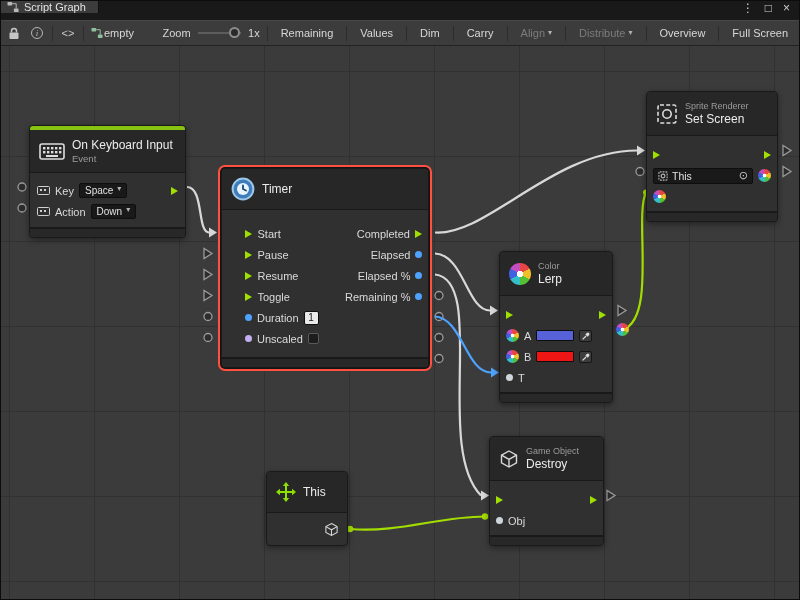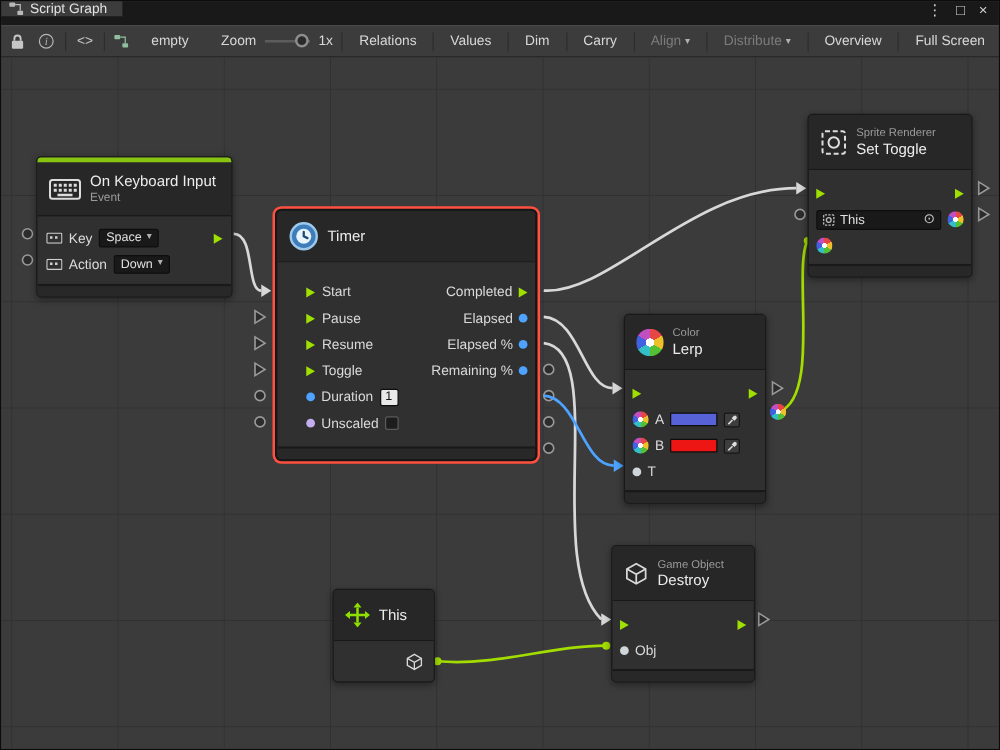--- a/index.html
+++ b/index.html
@@ -8,21 +8,21 @@
   
   .titlebar{flex:0 0 19px;height:19px;background:#191919;display:flex;align-items:flex-start}
   .tab{display:flex;align-items:center;gap:5px;padding:0 12px 0 6px;background:#3c3c3c;color:#e3e3e3;font-size:11px;border-right:1px solid #101010}
   .tb-controls{margin-left:auto;display:flex;align-items:center;gap:11px;padding-right:9px;color:#cfcfcf;font-size:12px}
   
   .toolbar{flex:0 0 26px;height:26px;background:#3c3c3c;border-top:1px solid #474747;border-bottom:1px solid #232323;display:flex;align-items:center;padding:0 5px;color:#d8d8d8;font-size:11px;gap:7px}
   .tb-sep{width:1px;height:15px;background:#2c2c2c;flex:0 0 1px}
   .tbicon{display:flex;align-items:center;justify-content:center;min-width:16px}
   .info-circle{width:12px;height:12px;border-radius:50%;border:1px solid #b5b5b5;color:#b5b5b5;font-size:9px;display:flex;align-items:center;justify-content:center;font-style:italic;font-family:"Liberation Serif",serif}
   .code{font-size:11px;letter-spacing:0;color:#c9c9c9}
-  .graphname{display:flex;align-items:flex-start;gap:18px}
+  .graphname{display:flex;align-items:flex-start;gap:1px}
   .slider{width:78px;height:2px;background:#5c5c5c;position:relative;display:inline-block}
   .knob{position:absolute;right:1px;top:-5px;width:11px;height:11px;border-radius:50%;background:#2a2a2a;border:2px solid #8d8d8d}
   .tb-btn{background:none;border:none;color:#d8d8d8;font:11px "Liberation Sans",sans-serif;padding:4px 6px;display:flex;align-items:center;gap:3px;cursor:default;white-space:nowrap}
   .tb-btn.disabled{color:#7c7c7c}
   .dd{font-size:8px;line-height:1;color:#b0b0b0}
   
   .canvas{position:relative;flex:1;background-color:#3b3b3b;
     background-image:linear-gradient(#313131 1px,transparent 1px),linear-gradient(90deg,#313131 1px,transparent 1px);
     background-size:85px 85px;background-position:8px 25px;overflow:hidden}
   .wires{position:absolute;inset:0;z-index:1}
@@ -104,21 +104,21 @@
       </svg>
       <span>empty</span>
     </span>
     <span style="width:26px"></span>
     <span>Zoom</span>
     <span class="slider">
         <span class="knob"></span>
       </span>
     <span>1x</span>
     <span class="tb-sep ml-auto"></span>
-    <button class="tb-btn">Relations</button>
+    <button class="tb-btn">Remaining</button>
     <span class="tb-sep"></span>
     <button class="tb-btn">Values</button>
     <span class="tb-sep"></span>
     <button class="tb-btn">Dim</button>
     <span class="tb-sep"></span>
     <button class="tb-btn">Carry</button>
     <span class="tb-sep"></span>
     <button class="tb-btn disabled">
       <span>Align</span>
         <span class="dd">▾</span>
@@ -334,21 +334,21 @@
     </div>
 
     <div class="node" style="left:645px;top:45px;width:132px">
       <div class="nhead" style="padding:9px">
         <svg width="22" height="22" viewBox="0 0 22 22">
           <rect x="2" y="2" width="18" height="18" rx="2" fill="none" stroke="#ddd" stroke-width="1.6" stroke-dasharray="4 2.2"></rect>
           <circle cx="11" cy="11" r="4.2" fill="none" stroke="#ddd" stroke-width="1.6"></circle>
         </svg>
         <span class="ntitles">
           <span class="ncat">Sprite Renderer</span>
-          <span class="ntitle">Set Toggle</span>
+          <span class="ntitle">Set Screen</span>
         </span>
       </div>
       <div class="nbody" style="padding:8px 6px 4px">
         <div class="prow">
             <span class="fa"></span>
             <span class="fa ml-auto"></span>
           </div>
         <div class="prow">
           <span class="objfield">
             <svg width="10" height="10" viewBox="0 0 22 22">

